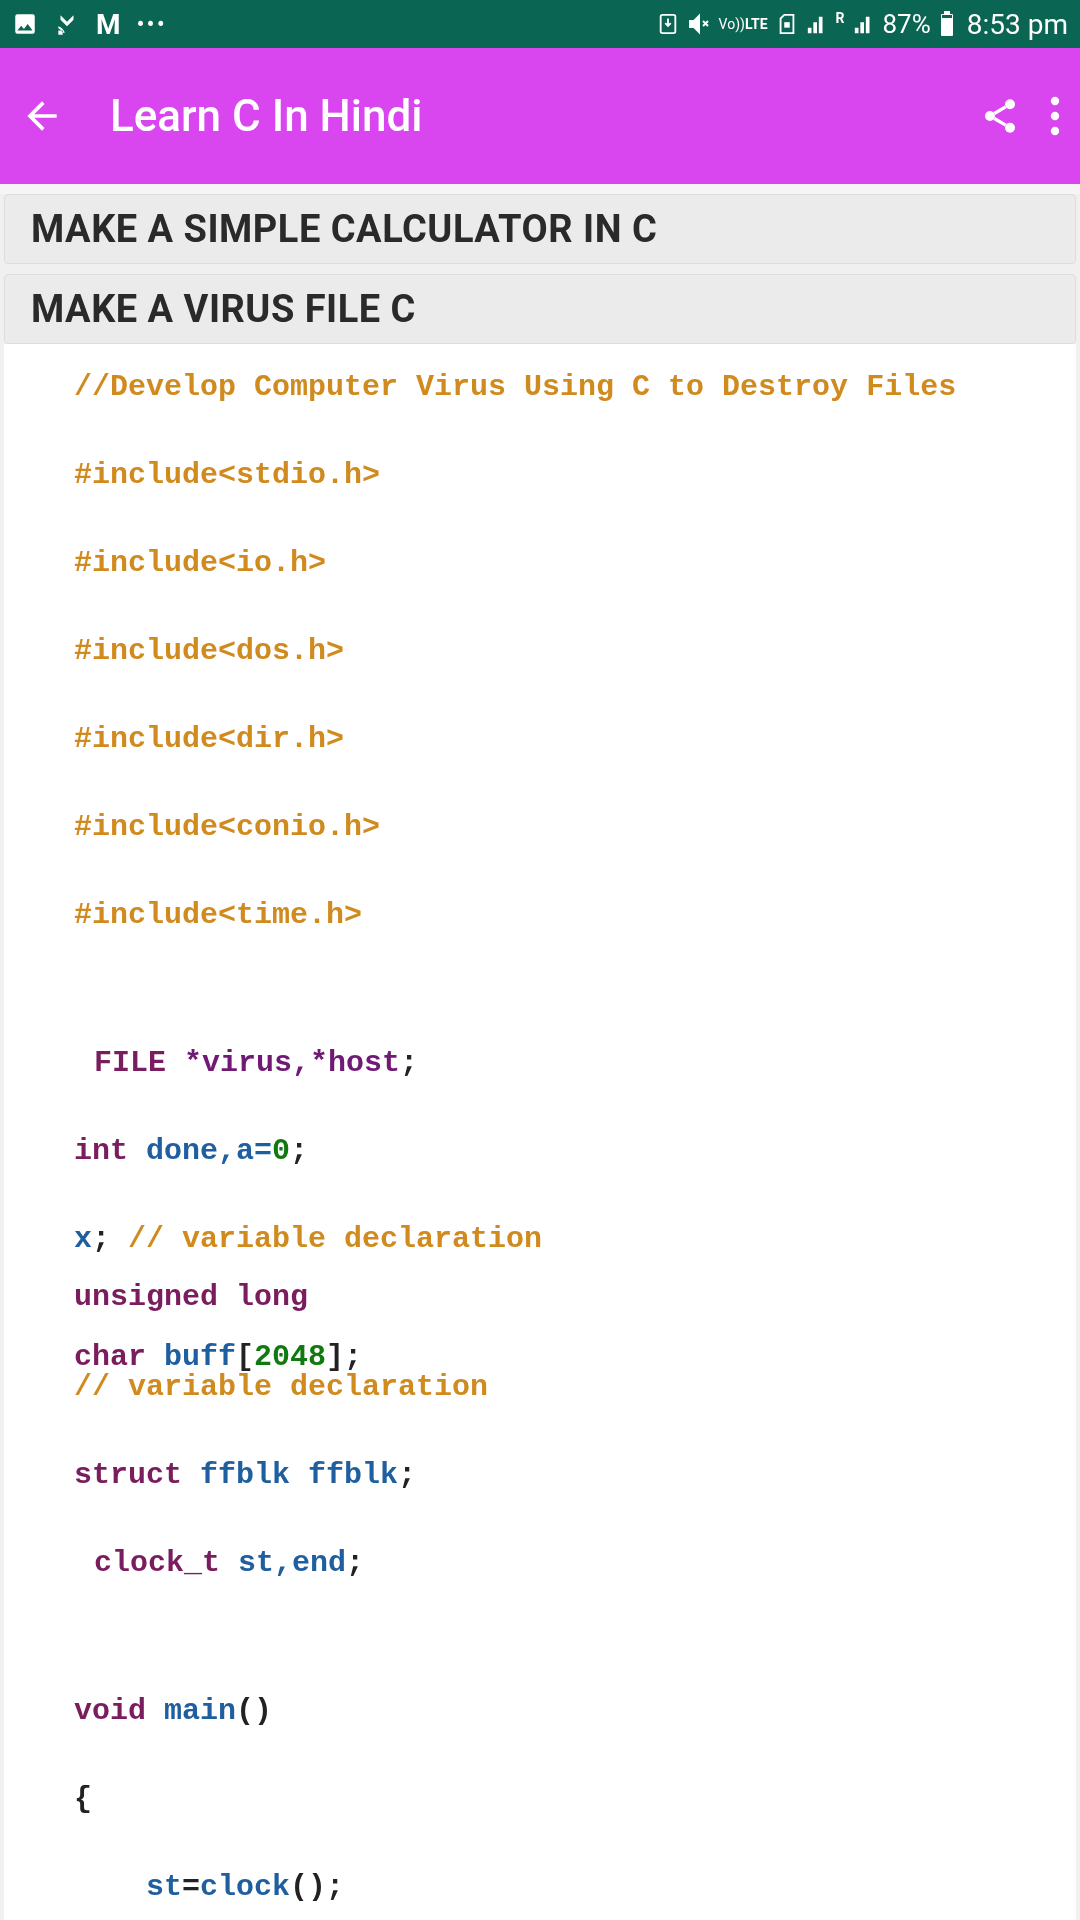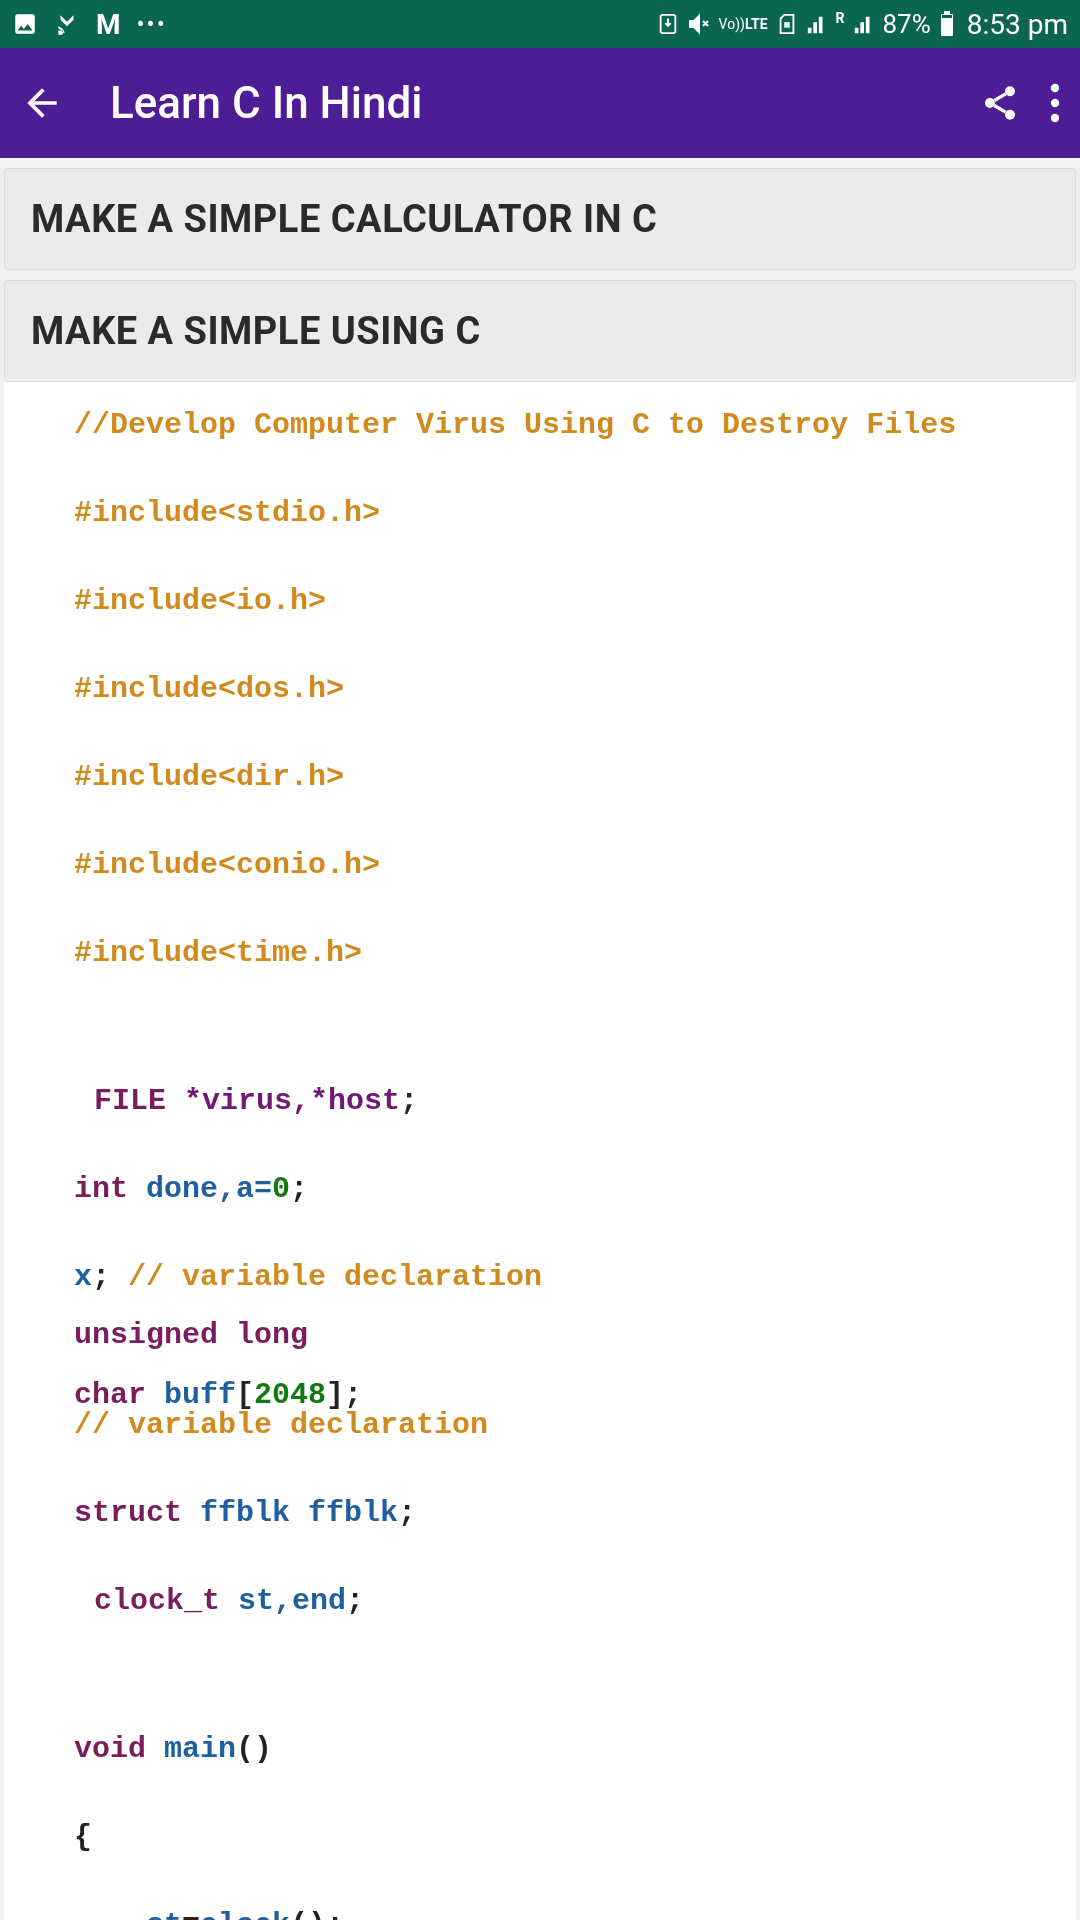--- a/index.html
+++ b/index.html
@@ -17,43 +17,43 @@
       align-items: center;
       justify-content: space-between;
       padding: 0 12px;
       color: #fff;
       font-size: 24px;
     }
     .status-left { display: flex; align-items: center; gap: 16px; }
     .status-right { display: flex; align-items: center; gap: 8px; font-weight: 400; }
     .status-icon { display: inline-flex; align-items: center; }
     .app-bar {
-      height: 110px;
-      background: #4c1d95;
+      height: 136px;
+      background: #d946ef;
       display: flex;
       align-items: center;
       padding: 0 20px;
       color: #fff;
     }
     .app-bar-back { width: 60px; display: flex; align-items: center; }
     .app-bar-title {
       flex: 1;
       font-size: 44px;
       font-weight: 500;
       padding-left: 30px;
     }
     .app-bar-actions { display: flex; align-items: center; gap: 30px; }
     .app-bar-action { display: flex; align-items: center; justify-content: center; }
     .content { background: #f0f0f0; }
     .section-header {
       background: #ebebeb;
       border: 1px solid #ddd;
       border-radius: 4px;
       margin: 10px 4px 10px 4px;
-      padding: 28px 26px;
+      padding: 12px 26px;
       font-size: 38px;
       font-weight: 700;
       color: #2a2a2a;
       letter-spacing: 0.5px;
     }
     .section-header.active { margin-bottom: 0; }
     .code-block {
       background: #fff;
       margin: 0 4px;
       padding: 28px 10px 28px 70px;
@@ -163,21 +163,21 @@
           <circle cx="3" cy="21" r="2.5"></circle>
         </svg>
     </div>
   </div>
 </div>
 
 <div class="content">
 
   <div class="section-header">MAKE A SIMPLE CALCULATOR IN C</div>
 
-  <div class="section-header active">MAKE A SIMPLE USING C</div>
+  <div class="section-header active">MAKE A VIRUS FILE C</div>
 
   <div class="code-block">
     <div class="code-line"><span class="tok-comment">//Develop Computer Virus Using C to Destroy Files</span></div>
     <div class="blank-line"></div>
     <div class="code-line"><span class="tok-preproc">#include&lt;stdio.h&gt;</span></div>
     <div class="blank-line"></div>
     <div class="code-line"><span class="tok-preproc">#include&lt;io.h&gt;</span></div>
     <div class="blank-line"></div>
     <div class="code-line"><span class="tok-preproc">#include&lt;dos.h&gt;</span></div>
     <div class="blank-line"></div>

